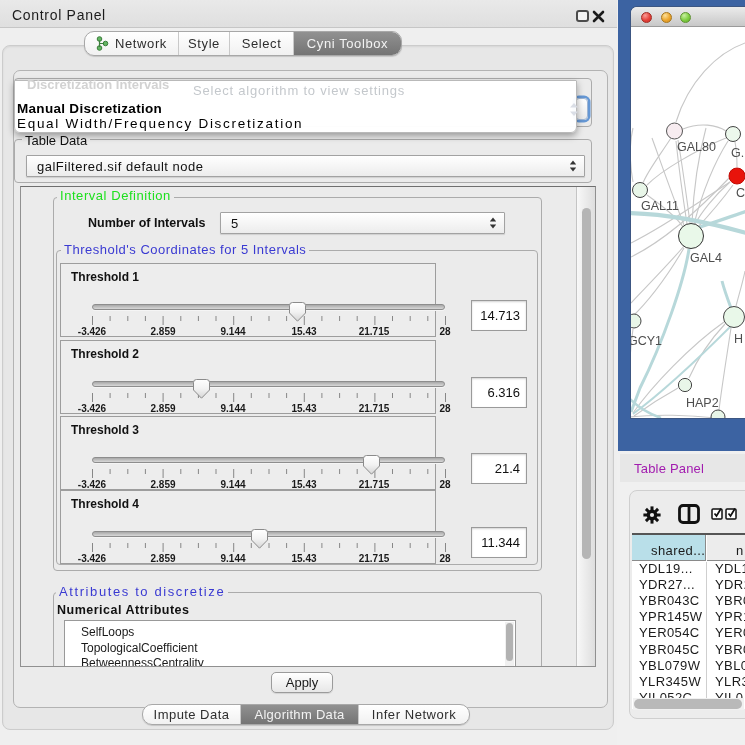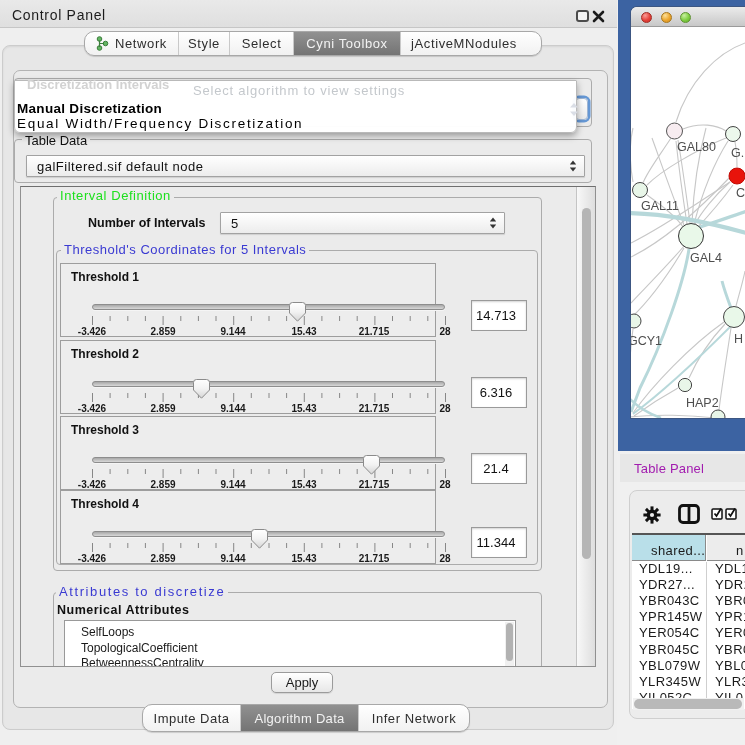--- a/index.html
+++ b/index.html
@@ -11,33 +11,33 @@
 #titletext { left:12px; top:6.5px; font-size:14px; letter-spacing:0.7px; color:#1c1c1c; }
 #floatbtn { left:576px; top:10px; width:13px; height:12px; border:2px solid #4c4c4c; border-radius:3px; background:#f4f4f4; }
 #outerpanel { left:2px; top:45px; width:612px; height:685px; background:#e7e7e7; border:1px solid #cccccc; border-radius:8px; box-shadow:inset 0 1px 2px rgba(0,0,0,0.08); }
 #innerpanel { left:13px; top:70px; width:595px; height:638px; background:#ebebeb; border:1px solid #b3b3b3; border-radius:7px; }
 
 .tabgrp { display:flex; border:1px solid #a8a8a8; border-radius:10px; overflow:hidden; background:linear-gradient(#ffffff,#f1f1f1); box-shadow:0 1px 1px rgba(0,0,0,0.15); }
 .tab { font-size:13px; letter-spacing:0.6px; color:#2e2e2e; display:flex; align-items:center; justify-content:center; border-right:1px solid #c9c9c9; }
 .tab:last-child { border-right:none; }
 .tab.sel { background:linear-gradient(#919191,#747474); color:#f3f3f3; }
 #toptabs { left:84px; top:31px; height:25px; }
-#bottabs { left:142px; top:704px; height:28px; }
+#bottabs { left:142px; top:704px; height:21px; }
 
 .grp { border:1px solid #ababab; border-radius:4px; }
 .grplabel { position:absolute; background:#ebebeb; padding:0 3px; }
 
 .combo { position:absolute; background:linear-gradient(#ffffff,#ececec); border:1px solid #a2a2a2; border-radius:1px; box-shadow:0 1px 1px rgba(0,0,0,0.12); font-size:13px; color:#111; }
 .combo .ctext { position:absolute; left:10px; top:50%; transform:translateY(-50%); letter-spacing:0.5px; }
 .arrows { position:absolute; right:7px; top:50%; transform:translateY(-50%); width:8px; height:13px; }
 
 .tbox { position:absolute; left:39px; width:376px; height:74px; background:#ededed; border:1px solid #9d9d9d; }
 .tlabel { position:absolute; left:10px; top:6px; font-size:12px; font-weight:bold; color:#111; }
 .track { position:absolute; left:31px; width:353px; top:40px; height:6px; border-radius:3px; background:linear-gradient(#a8a8a8,#d8d8d8); border:1px solid #8d8d8d; box-shadow:0 1px 0 #f5f5f5; }
-.vfield { position:absolute; left:410px; top:36px; width:56px; height:31px; background:#fff; border:1px solid #9a9a9a; box-shadow:inset 0 1px 2px rgba(0,0,0,0.18); font-size:13px; color:#111; text-align:center; padding:7px 6px 0 0; }
+.vfield { position:absolute; left:410px; top:36px; width:56px; height:31px; background:#fff; border:1px solid #9a9a9a; box-shadow:inset 0 1px 2px rgba(0,0,0,0.18); font-size:13px; color:#111; text-align:right; padding:7px 6px 0 0; }
 .ticklbl { position:absolute; top:62px; font-size:10px; font-weight:bold; color:#1a1a1a; transform:translateX(-50%); }
 #applybtn { left:271px; top:672px; width:62px; height:21px; border:1px solid #9b9b9b; border-radius:5px; background:linear-gradient(#ffffff,#e7e7e7); font-size:13px; color:#1a1a1a; text-align:center; line-height:19px; box-shadow:0 1px 1px rgba(0,0,0,0.1); }
 
 #popup { left:14px; top:80px; width:563px; height:53px; background:rgba(255,255,255,0.97); border:1px solid #b9b9b9; border-radius:1px 1px 6px 6px; box-shadow:0 3px 7px rgba(0,0,0,0.35); }
 
 #bluebg { left:618px; top:0; width:127px; height:451px; background:#3c63a2; }
 #netwin { left:631px; top:7px; width:120px; height:411px; background:#ffffff; border-radius:6px 6px 0 0; box-shadow:0 0 0 1px rgba(60,70,90,0.45); }
 #nettitle { left:631px; top:7px; width:120px; height:20px; background:linear-gradient(#ebebeb,#c8c8c8); border-radius:6px 6px 0 0; border-bottom:1px solid #9b9b9b; }
 .light { position:absolute; top:12px; width:11px; height:11px; border-radius:50%; }
 
@@ -211,21 +211,20 @@
 <div class="abs tabgrp" id="toptabs">
   <div class="tab" style="width:94px;"><svg width="13" height="15" viewBox="0 0 13 15" style="margin-right:6px;">
         <circle cx="3.5" cy="3" r="2.3" fill="#63b663" stroke="#3c7d3c"></circle>
         <circle cx="3.5" cy="12" r="2.3" fill="#63b663" stroke="#3c7d3c"></circle>
         <circle cx="9.5" cy="7.5" r="2.3" fill="#63b663" stroke="#3c7d3c"></circle>
         <path d="M3.5 4.5 V11 M4 7.5 H8" stroke="#3c7d3c" stroke-width="1.2" fill="none"></path>
       </svg>Network</div>
   <div class="tab" style="width:51px;">Style</div>
   <div class="tab" style="width:64px;">Select</div>
   <div class="tab sel" style="width:107px;">Cyni Toolbox</div>
-  <div class="tab" style="width:140px;padding-right:14px;">jActiveMNodules</div>
 </div>
 
 <div class="abs tabgrp" id="bottabs">
   <div class="tab" style="width:98px;letter-spacing:0.45px;">Impute Data</div>
   <div class="tab sel" style="width:118px;letter-spacing:0.3px;">Algorithm Data</div>
   <div class="tab" style="width:110px;letter-spacing:0.55px;">Infer Network</div>
 </div>
 
 <div class="abs grp" style="left:14px;top:78px;width:578px;height:49px;"></div>
 

